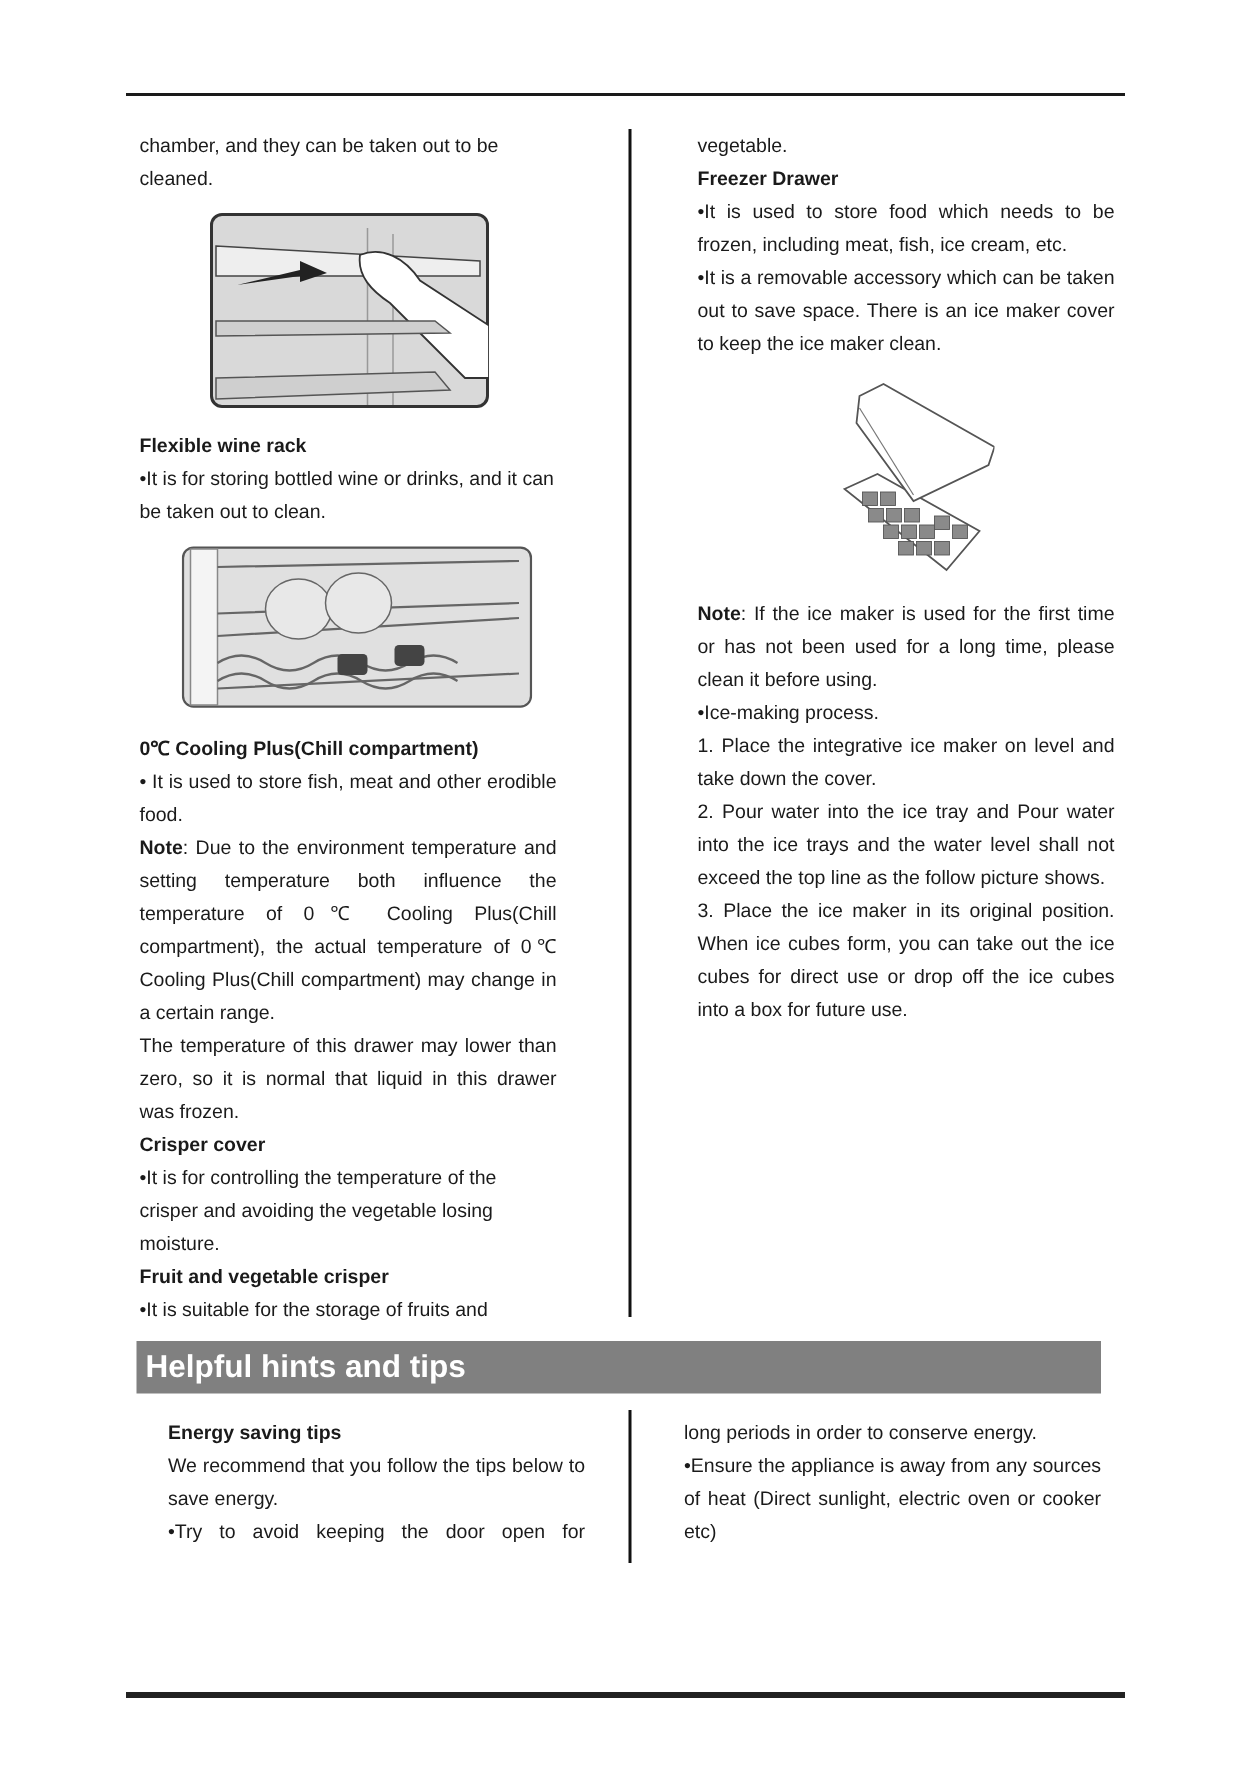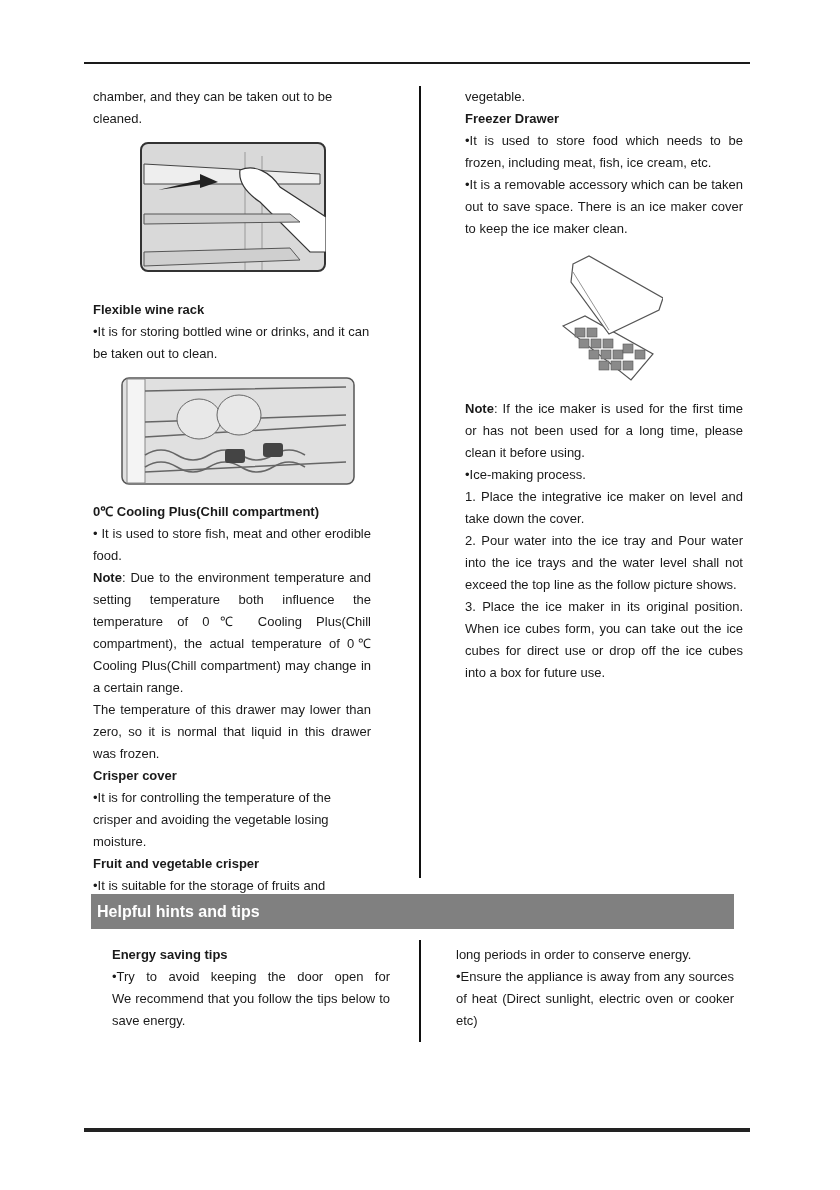--- a/index.html
+++ b/index.html
@@ -7,21 +7,21 @@
          font-family:"Liberation Sans", sans-serif; color:#1a1a1a; }
   .rule-top { position:absolute; left:84px; top:62px; width:666px; height:2px; background:#1a1a1a; }
   .rule-bottom { position:absolute; left:84px; top:1128px; width:666px; height:4px; background:#222; }
   .divider { position:absolute; left:419px; width:2px; background:#111; }
   .col { position:absolute; font-size:13px; line-height:22px; }
   .col p { margin:0; }
   .just { text-align:justify; text-align-last:left; }
   .h { font-weight:bold; }
   .fig { position:relative; }
   .banner { position:absolute; left:91px; top:894px; width:643px; height:35px; background:#808080;
-            color:#ffffff; font-weight:bold; font-size:16px; line-height:35px; padding-left:6px; box-sizing:border-box; }
+            color:#ffffff; font-weight:bold; font-size:21px; line-height:35px; padding-left:6px; box-sizing:border-box; }
 </style>
 </head>
 <body>
 
 <div class="rule-top"></div>
 <div class="divider" style="top:86px;height:792px;"></div>
 <div class="divider" style="top:940px;height:102px;"></div>
 
 <div class="col" style="left:93px;top:86px;width:278px;">
   <p style="width:278px;">chamber, and they can be taken out to be cleaned.</p>
@@ -31,21 +31,21 @@
       <rect x="1" y="1" width="184" height="128" rx="7" fill="#d9d9d9" stroke="#333" stroke-width="2"></rect>
       <path d="M105 10 L105 128 M122 14 L122 128" stroke="#999" stroke-width="1"></path>
       <path d="M4 22 L180 32 L180 42 L4 42 Z" fill="#eeeeee" stroke="#444" stroke-width="1"></path>
       <path d="M18 48 L60 38 L60 32 L78 40 L60 46 L60 42 Z" fill="#222"></path>
       <path d="M100 28 C115 22 130 30 140 45 L186 75 L186 110 L170 110 L120 60 C108 52 98 42 100 28 Z" fill="#ffffff" stroke="#333" stroke-width="1.2"></path>
       <path d="M4 72 L150 72 L160 80 L4 82 Z" fill="#cfcfcf" stroke="#555" stroke-width="1"></path>
       <path d="M4 110 L150 106 L160 118 L4 124 Z" fill="#cfcfcf" stroke="#555" stroke-width="1"></path>
     </svg>
   </div>
 
-  <p class="h" style="margin-top:27px;">Flexible wine rack</p>
+  <p class="h" style="margin-top:14px;">Flexible wine rack</p>
   <p>•It is for storing bottled wine or drinks, and it can be taken out to clean.</p>
 
   <div class="fig" style="margin:12px 0 0 28px;width:234px;height:108px;">
     <svg width="234" height="108" viewBox="0 0 234 108">
       <rect x="1" y="1" width="232" height="106" rx="7" fill="#e0e0e0" stroke="#555" stroke-width="1.5"></rect>
       <rect x="6" y="2" width="18" height="104" fill="#f4f4f4" stroke="#888" stroke-width="1"></rect>
       <path d="M24 14 L225 10 M24 45 L225 38 M24 60 L225 48 M24 95 L225 85" stroke="#666" stroke-width="1.5"></path>
       <path d="M24 78 Q40 68 56 78 T88 78 T120 78 T152 78 T184 78" fill="none" stroke="#666" stroke-width="1.5"></path>
       <path d="M24 90 Q40 80 56 90 T88 90 T120 90 T152 90 T184 90" fill="none" stroke="#666" stroke-width="1.5"></path>
       <ellipse cx="78" cy="42" rx="22" ry="20" fill="#e8e8e8" stroke="#666"></ellipse>
@@ -103,22 +103,22 @@
   <p>•Ice-making process.</p>
   <p class="just">1. Place the integrative ice maker on level and take down the cover.</p>
   <p class="just">2. Pour water into the ice tray and Pour water into the ice trays and the water level shall not exceed the top line as the follow picture shows.</p>
   <p class="just">3. Place the ice maker in its original position. When ice cubes form, you can take out the ice cubes for direct use or drop off the ice cubes into a box for future use.</p>
 </div>
 
 <div class="banner">Helpful hints and tips</div>
 
 <div class="col" style="left:112px;top:944px;width:278px;">
   <p class="h">Energy saving tips</p>
+  <p class="just">We recommend that you follow the tips below to save energy.</p>
   <p class="just" style="text-align-last:justify;">•Try to avoid keeping the door open for</p>
-  <p class="just">We recommend that you follow the tips below to save energy.</p>
 </div>
 
 <div class="col" style="left:456px;top:944px;width:278px;">
   <p>long periods in order to conserve energy.</p>
   <p class="just">•Ensure the appliance is away from any sources of heat (Direct sunlight, electric oven or cooker etc)</p>
 </div>
 
 <div class="rule-bottom"></div>
 
 </body></html>

